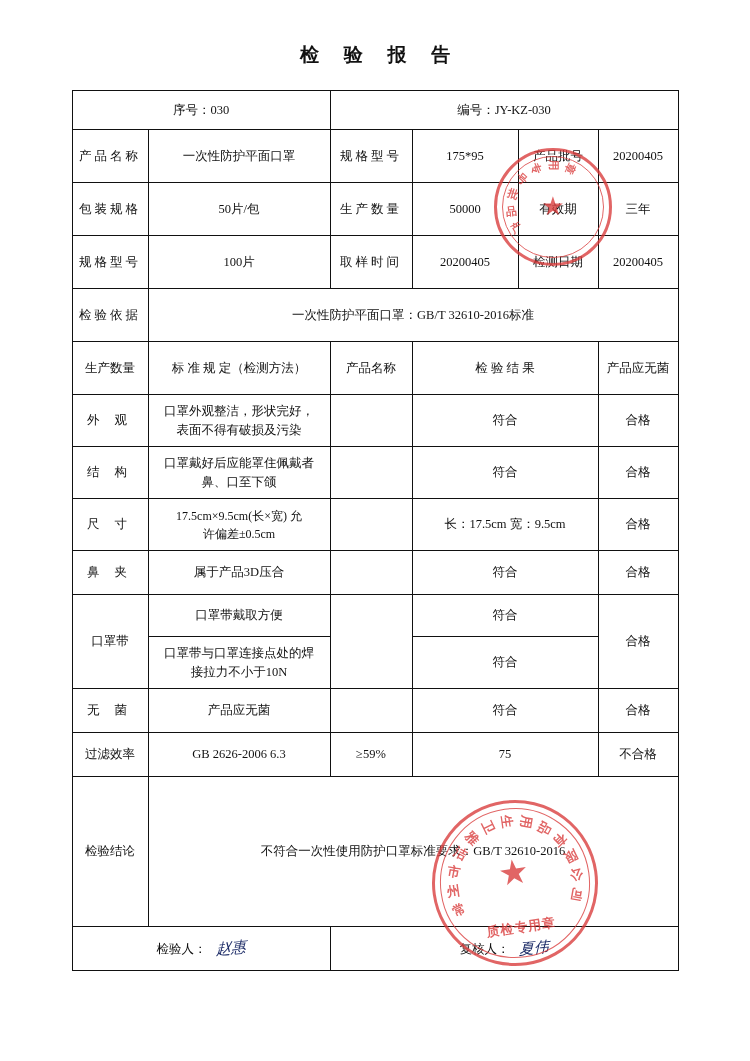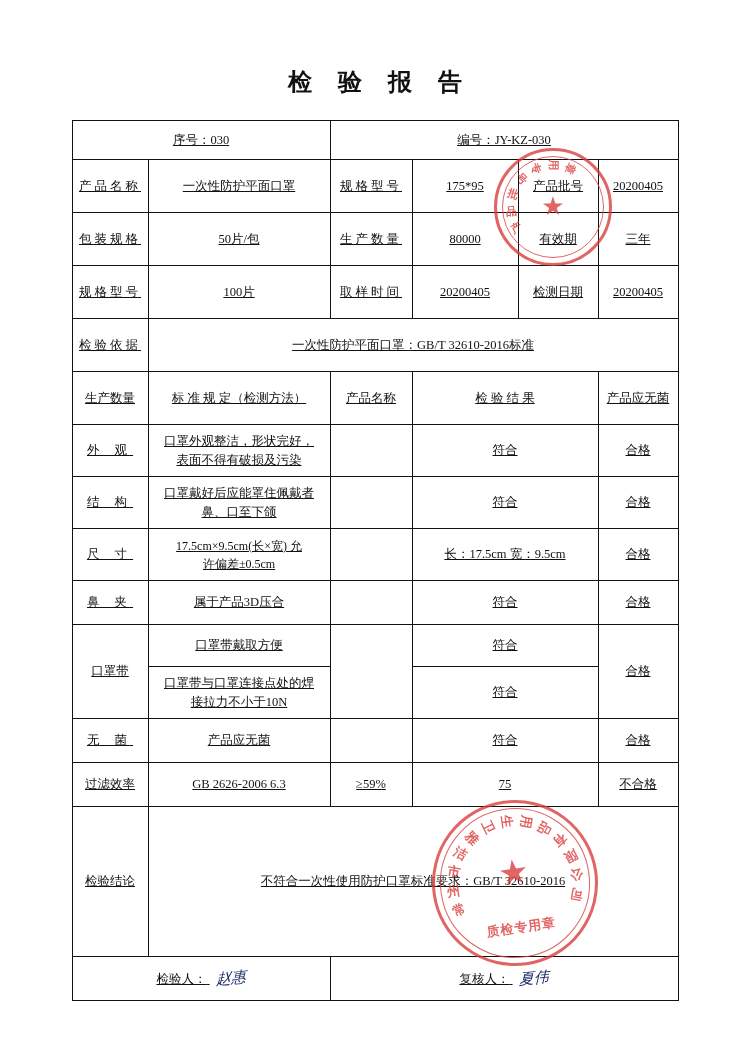--- a/index.html
+++ b/index.html
@@ -15,32 +15,31 @@
     position: relative;
     overflow: hidden;
   }
   .page {
     position: relative;
     width: 750px;
     height: 1061px;
   }
   .doc-title {
     text-align: center;
-    font-size: 24px;
+    font-size: 19px;
     font-weight: bold;
     letter-spacing: 10px;
-    padding-top: 66px;
+    padding-top: 42px;
     padding-left: 10px;
   }
   table.report {
     border-collapse: collapse;
     margin: 22px auto 0 auto;
     width: 606px;
     table-layout: fixed;
-    text-decoration: underline;
   }
   table.report td {
     border: 1px solid #111;
     font-size: 12.5px;
     padding: 4px 4px;
     vertical-align: middle;
     text-align: center;
     line-height: 1.5;
   }
   .lbl {
@@ -163,21 +162,21 @@
         <td class="sp3">规格型号</td>
         <td>175*95</td>
         <td>产品批号</td>
         <td>20200405</td>
       </tr>
 
       <tr class="tall">
         <td class="sp3">包装规格</td>
         <td colspan="2">50片/包</td>
         <td class="sp3">生产数量</td>
-        <td>80000</td>
+        <td>50000</td>
         <td>有效期</td>
         <td>三年</td>
       </tr>
 
       <tr class="tall">
         <td class="sp3">规格型号</td>
         <td colspan="2">100片</td>
         <td class="sp3">取样时间</td>
         <td>20200405</td>
         <td>检测日期</td>

